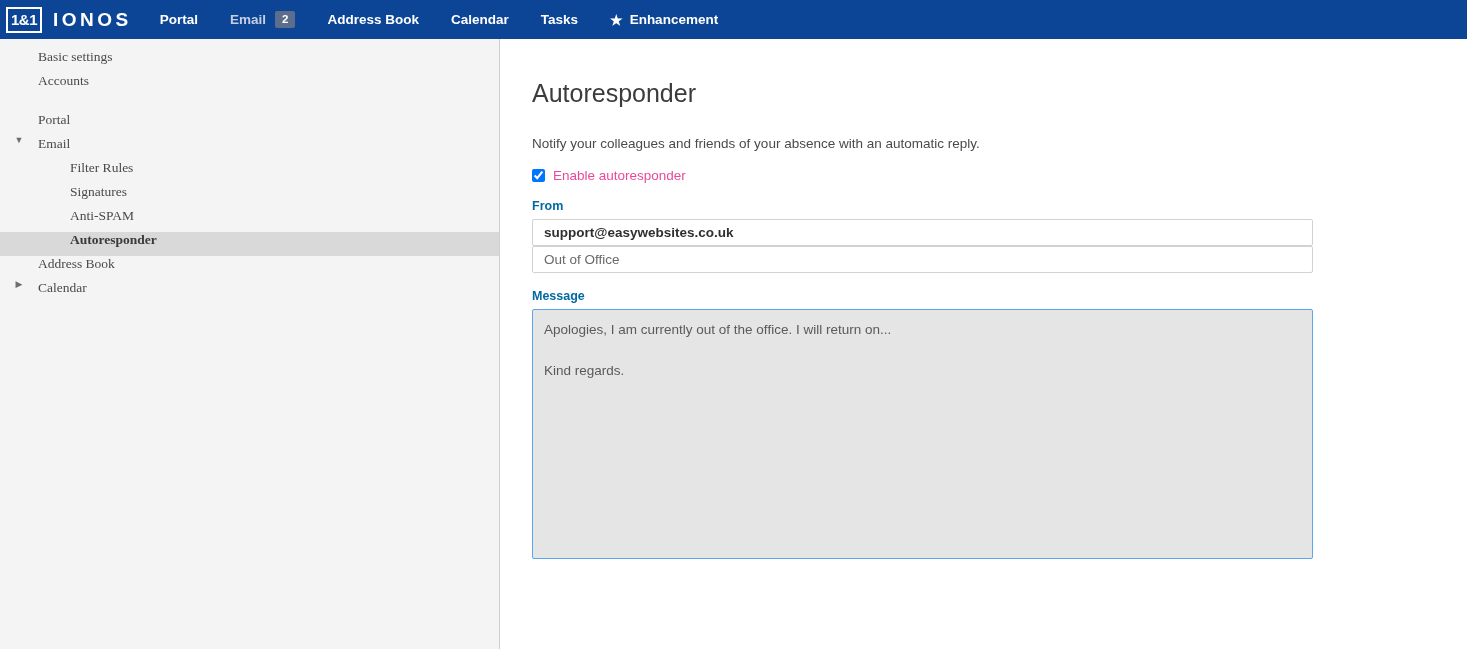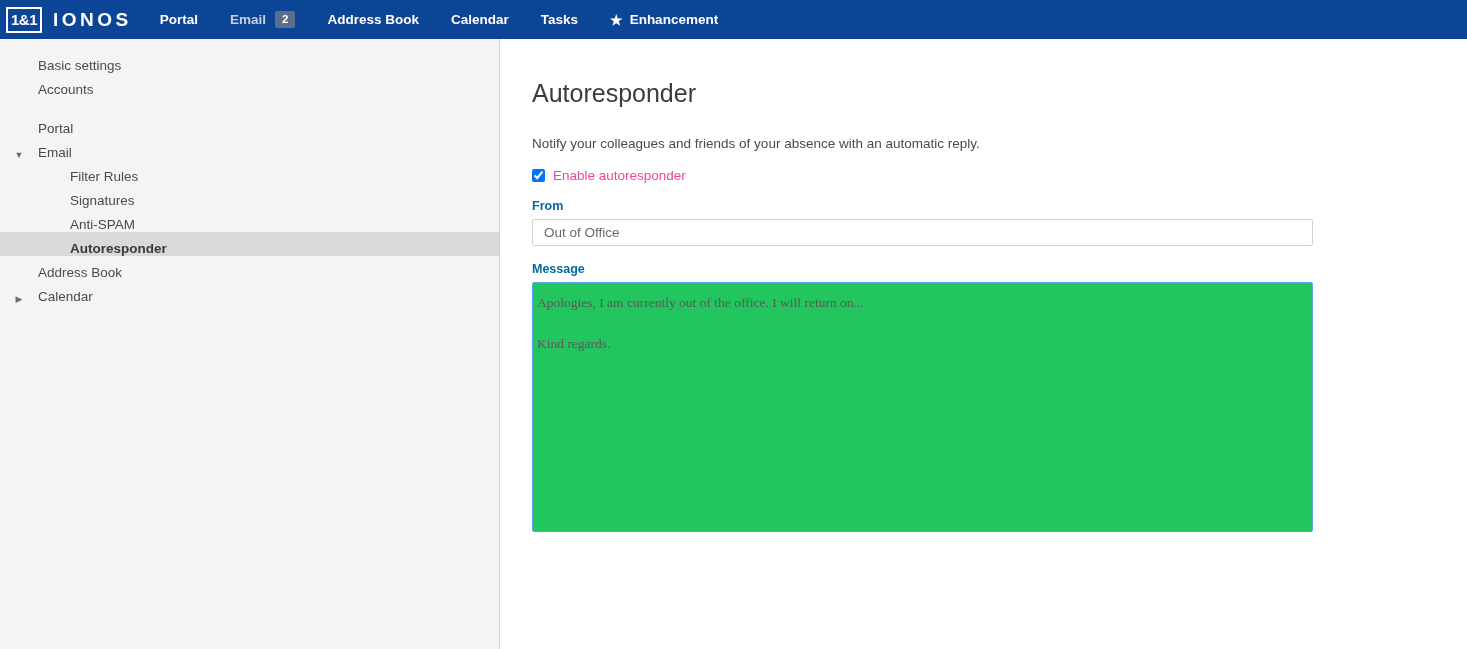--- a/index.html
+++ b/index.html
@@ -87,26 +87,27 @@
   #sidebar {
     width: 500px;
     background: #f4f4f4;
     border-right: 1px solid #cfcfcf;
     padding-top: 10px;
     flex: 0 0 500px;
     position: relative;
   }
   .side-row {
     display: flex;
-    align-items: flex-end;
+    align-items: flex-start;
     height: 24px;
     font-size: 13.5px;
     color: #4a4a4a;
     cursor: pointer;
     white-space: nowrap;
+    font-family: Liberation Serif, serif;
   }
   .side-row.selected {
     background: #d9d9d9;
     font-weight: bold;
     color: #3a3a3a;
   }
   .side-arrow {
     width: 38px;
     flex: 0 0 38px;
     text-align: center;
@@ -178,26 +179,26 @@
     font-weight: bold;
     color: #2f2f2f;
   }
   #message-area {
     width: 781px;
     height: 250px;
     border: 1px solid #5aa7ef;
     border-radius: 2px;
     font-size: 13.5px;
     color: #5a5a5a;
-    font-family: Liberation Serif, serif;
-    padding: 10px 4px;
+    font-family: Liberation Sans, sans-serif;
+    padding: 10px 11px;
     resize: none;
     outline: none;
     line-height: 1.55;
-    background: #22c55e;
+    background: #e5e5e5;
     display: block;
   }
 </style>
 </head>
 <body>
 
 <div id="topnav">
 
   <div id="brand">
     <span id="brand-box">1&amp;1</span>
@@ -298,20 +299,21 @@
     <h1 id="page-title">Autoresponder</h1>
 
     <div id="page-subtitle">Notify your colleagues and friends of your absence with an automatic reply.</div>
 
     <div id="enable-row">
       <input type="checkbox" id="enable-checkbox" checked="" style="">
       <label for="enable-checkbox" id="enable-label">Enable autoresponder</label>
     </div>
 
     <div class="field-label">From</div>
+    <input class="text-input strong" type="text" value="support@easywebsites.co.uk" style="">
 
     <input class="text-input" type="text" value="Out of Office" style="">
 
     <div class="field-label">Message</div>
     <textarea id="message-area" style="">Apologies, I am currently out of the office. I will return on...
 
 Kind regards.</textarea>
 
   </div>
 

